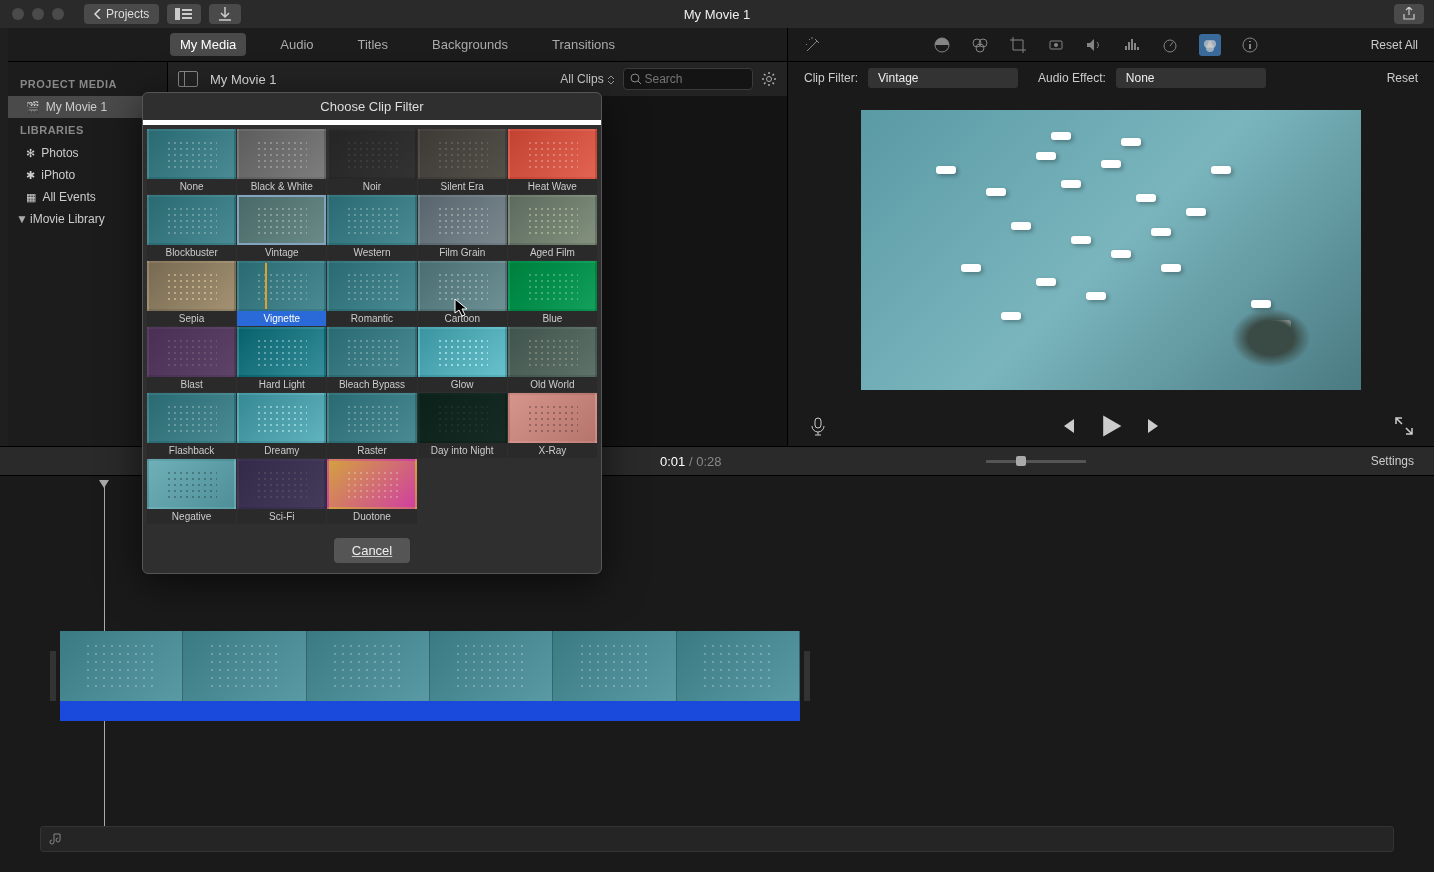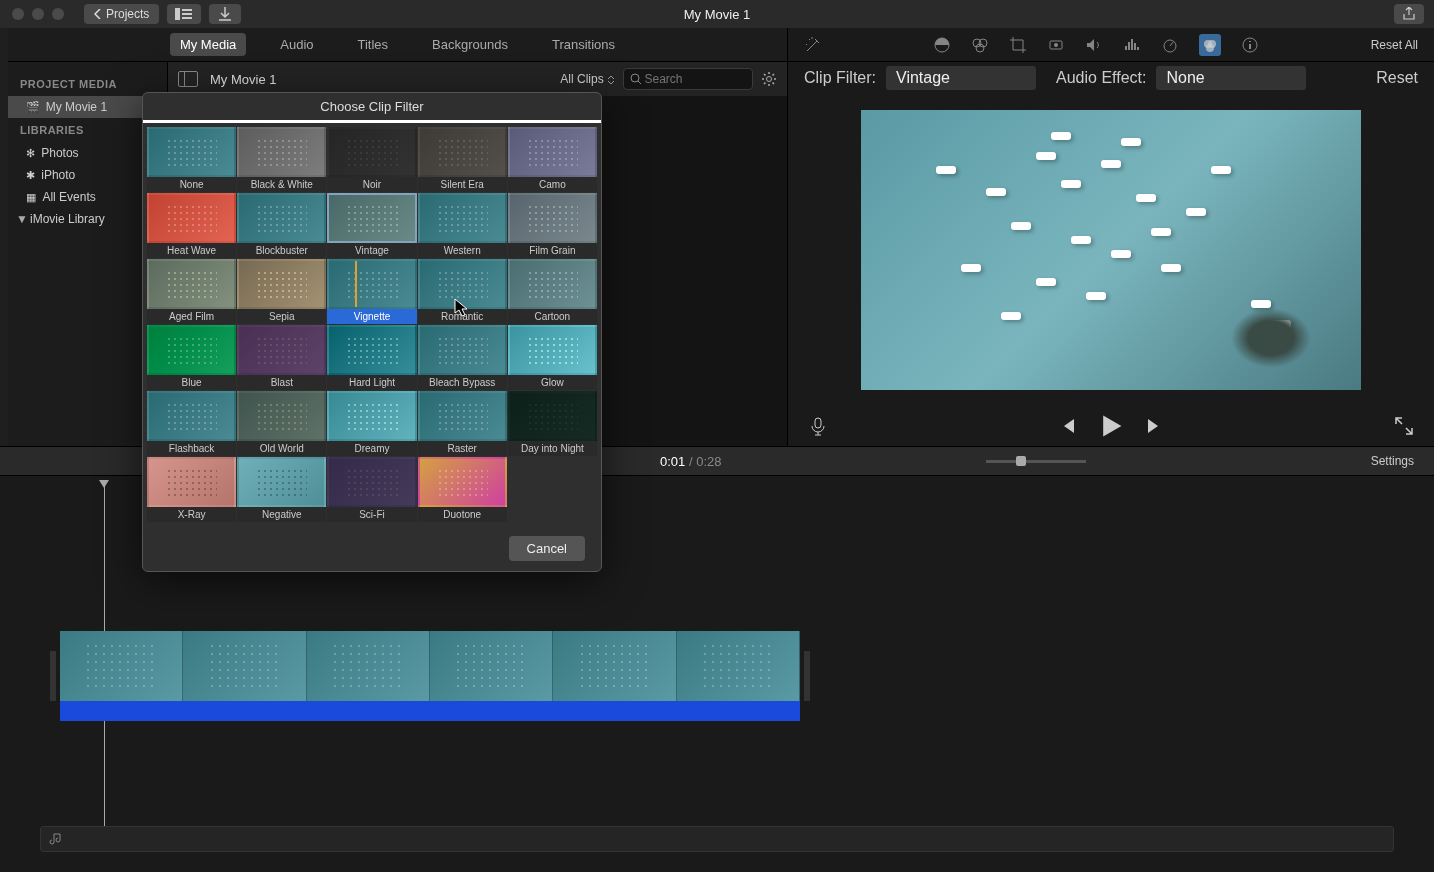--- a/index.html
+++ b/index.html
@@ -49,21 +49,21 @@
 
 .browser-body { flex: 1; background: #141414; }
 
 
 .inspector-icons { height: 34px; display: flex; align-items: center; padding: 0 16px; gap: 20px; border-bottom: 1px solid #000; }
 .inspector-icons .spacer { flex: 1; }
 .insp-icon { width: 18px; height: 18px; opacity: 0.6; cursor: pointer; }
 .insp-icon.active { opacity: 1; background: #3a6a9a; border-radius: 3px; padding: 2px; width: 22px; height: 22px; }
 .reset-all { color: #ccc; font-size: 12px; cursor: pointer; }
 
-.inspector-row { height: 32px; display: flex; align-items: center; padding: 0 16px; gap: 10px; font-size: 16px; }
+.inspector-row { height: 32px; display: flex; align-items: center; padding: 0 16px; gap: 10px; font-size: 12px; }
 .insp-label { color: #ccc; }
 .insp-value { background: #333; padding: 3px 10px; border-radius: 3px; color: #eee; min-width: 150px; }
 .reset-link { margin-left: auto; color: #ccc; cursor: pointer; }
 
 
 .viewer { flex: 1; display: flex; align-items: center; justify-content: center; padding: 0 30px; }
 .viewer-img { width: 100%; max-width: 500px; height: 280px; background: linear-gradient(135deg, #5a9aa5 0%, #7ab5bd 50%, #4a7a82 100%); position: relative; overflow: hidden; }
 .viewer-img::after { content: ''; position: absolute; right: 10%; bottom: 8%; width: 80px; height: 60px; background: radial-gradient(ellipse, #3a4a45 40%, transparent 70%); border-radius: 50%; }
 .boat { position: absolute; width: 20px; height: 8px; background: #fff; border-radius: 3px; box-shadow: 2px 2px 4px rgba(0,0,0,0.3); }
 
@@ -90,30 +90,30 @@
 .clip-thumb::before { content:''; position:absolute; inset:15% 20%; background: radial-gradient(circle, rgba(255,255,255,0.4) 1px, transparent 1px); background-size: 8px 8px; opacity:0.6; }
 .clip-audio { height: 20px; background: #1a4adb; }
 .clip-handle { position: absolute; top: 20px; width: 6px; height: 50px; background: #333; }
 .clip-handle.left { left: -10px; }
 .clip-handle.right { right: -10px; }
 
 .audio-track { position: absolute; left: 40px; right: 40px; bottom: 20px; height: 26px; background: #252525; border: 1px solid #333; border-radius: 3px; display: flex; align-items: center; padding: 0 8px; }
 
 
 .modal { position: absolute; left: 142px; top: 92px; width: 460px; background: #2f2f2f; border: 1px solid #555; border-radius: 6px; box-shadow: 0 10px 40px rgba(0,0,0,0.6); z-index: 100; }
-.modal-title { text-align: center; padding: 6px; font-size: 13px; color: #ddd; border-bottom: 3px solid #ffffff; }
+.modal-title { text-align: center; padding: 6px; font-size: 13px; color: #ddd; border-bottom: 5px solid #ffffff; }
 .filter-grid { display: grid; grid-template-columns: repeat(5, 1fr); gap: 1px; padding: 4px; }
 .filter-cell { cursor: pointer; }
 .filter-thumb { height: 50px; background: linear-gradient(135deg, #2a6a72, #4a8a92); position: relative; border: 2px solid transparent; }
 .filter-thumb::before { content:''; position:absolute; inset:20%; background: radial-gradient(circle, rgba(255,255,255,0.5) 1px, transparent 1px); background-size: 6px 6px; opacity:0.5; }
 .filter-cell.selected .filter-thumb { border: 2px solid #5aa0e0; }
 .filter-cell.hover .filter-label { background: #2a6ad8; color: #fff; }
 .filter-cell.hover .filter-thumb::after { content:''; position:absolute; left:30%; top:0; bottom:0; width:2px; background:#e0a030; }
 .filter-label { text-align: center; font-size: 10px; color: #ccc; padding: 2px 0; background: #2a2a2a; }
-.modal-footer { display: flex; justify-content: flex-end; padding: 10px 16px; }
+.modal-footer { display: flex; justify-content: center; padding: 10px 16px; text-decoration: underline; }
 .cancel-btn { background: #555; color: #eee; border: none; padding: 5px 18px; border-radius: 4px; font-size: 13px; cursor: pointer; }
 
 
 .ft-bw { filter: grayscale(1); }
 .ft-noir { filter: grayscale(1) brightness(0.4); }
 .ft-silent { filter: grayscale(1) sepia(0.3) brightness(0.6); }
 .ft-camo { filter: hue-rotate(60deg) saturate(0.5); }
 .ft-heat { filter: hue-rotate(180deg) saturate(2); }
 .ft-sepia { filter: sepia(1); }
 .ft-aged { filter: sepia(0.7) hue-rotate(20deg); }
@@ -385,24 +385,20 @@
       </div>
       <div class="filter-cell">
         <div class="filter-thumb ft-noir"></div>
         <div class="filter-label">Noir</div>
       </div>
       <div class="filter-cell">
         <div class="filter-thumb ft-silent"></div>
         <div class="filter-label">Silent Era</div>
       </div>
       <div class="filter-cell">
-        <div class="filter-thumb ft-camo"></div>
-        <div class="filter-label">Camo</div>
-      </div>
-      <div class="filter-cell">
         <div class="filter-thumb ft-heat"></div>
         <div class="filter-label">Heat Wave</div>
       </div>
       <div class="filter-cell">
         <div class="filter-thumb "></div>
         <div class="filter-label">Blockbuster</div>
       </div>
       <div class="filter-cell selected">
         <div class="filter-thumb ft-vintage"></div>
         <div class="filter-label">Vintage</div>
@@ -449,26 +445,26 @@
       </div>
       <div class="filter-cell">
         <div class="filter-thumb "></div>
         <div class="filter-label">Bleach Bypass</div>
       </div>
       <div class="filter-cell">
         <div class="filter-thumb ft-glow"></div>
         <div class="filter-label">Glow</div>
       </div>
       <div class="filter-cell">
-        <div class="filter-thumb "></div>
-        <div class="filter-label">Flashback</div>
-      </div>
-      <div class="filter-cell">
         <div class="filter-thumb ft-old"></div>
         <div class="filter-label">Old World</div>
+      </div>
+      <div class="filter-cell">
+        <div class="filter-thumb "></div>
+        <div class="filter-label">Flashback</div>
       </div>
       <div class="filter-cell">
         <div class="filter-thumb ft-dreamy"></div>
         <div class="filter-label">Dreamy</div>
       </div>
       <div class="filter-cell">
         <div class="filter-thumb "></div>
         <div class="filter-label">Raster</div>
       </div>
       <div class="filter-cell">

